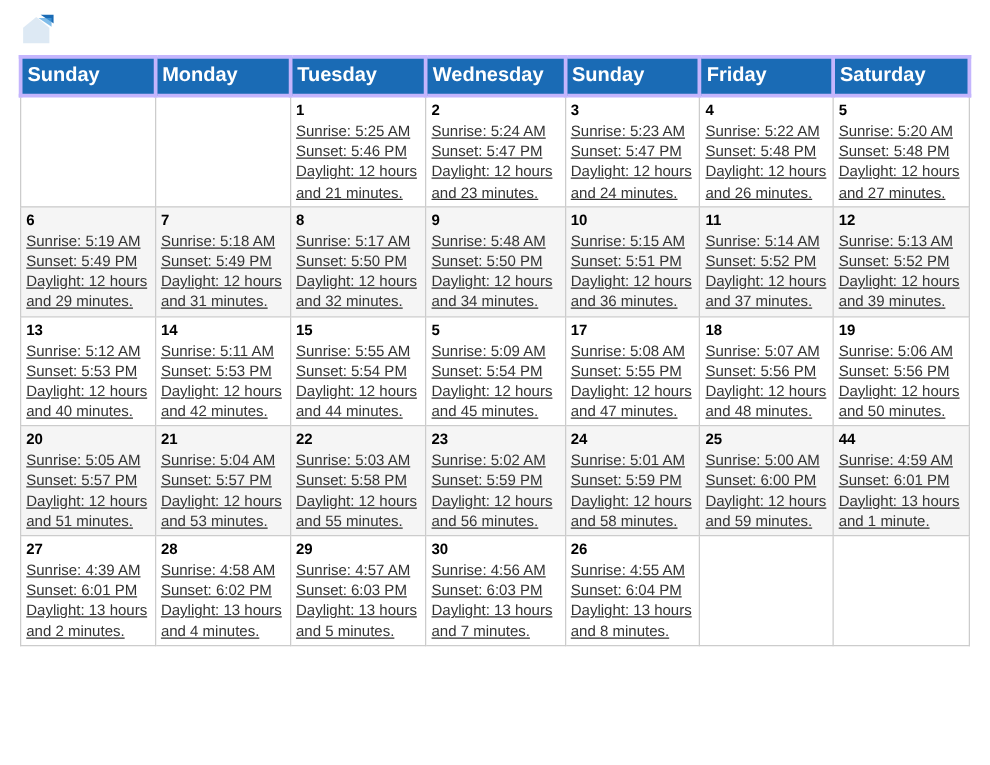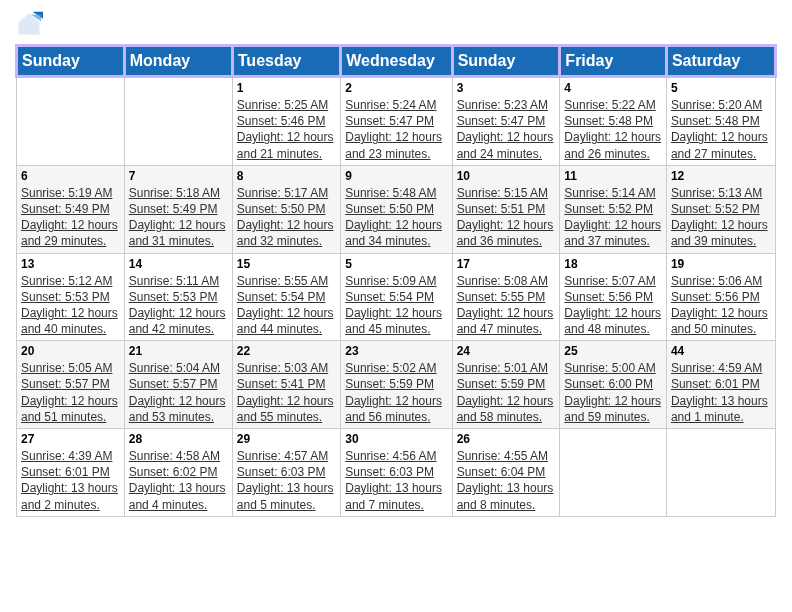--- a/index.html
+++ b/index.html
@@ -259,21 +259,21 @@
         </td>
         <td>
           <span class="day-number">21</span>
           <div class="day-details">Sunrise: 5:04 AM
 Sunset: 5:57 PM
 Daylight: 12 hours and 53 minutes.</div>
         </td>
         <td>
           <span class="day-number">22</span>
           <div class="day-details">Sunrise: 5:03 AM
-Sunset: 5:41 PM
+Sunset: 5:58 PM
 Daylight: 12 hours and 55 minutes.</div>
         </td>
         <td>
           <span class="day-number">23</span>
           <div class="day-details">Sunrise: 5:02 AM
 Sunset: 5:59 PM
 Daylight: 12 hours and 56 minutes.</div>
         </td>
         <td>
           <span class="day-number">24</span>

